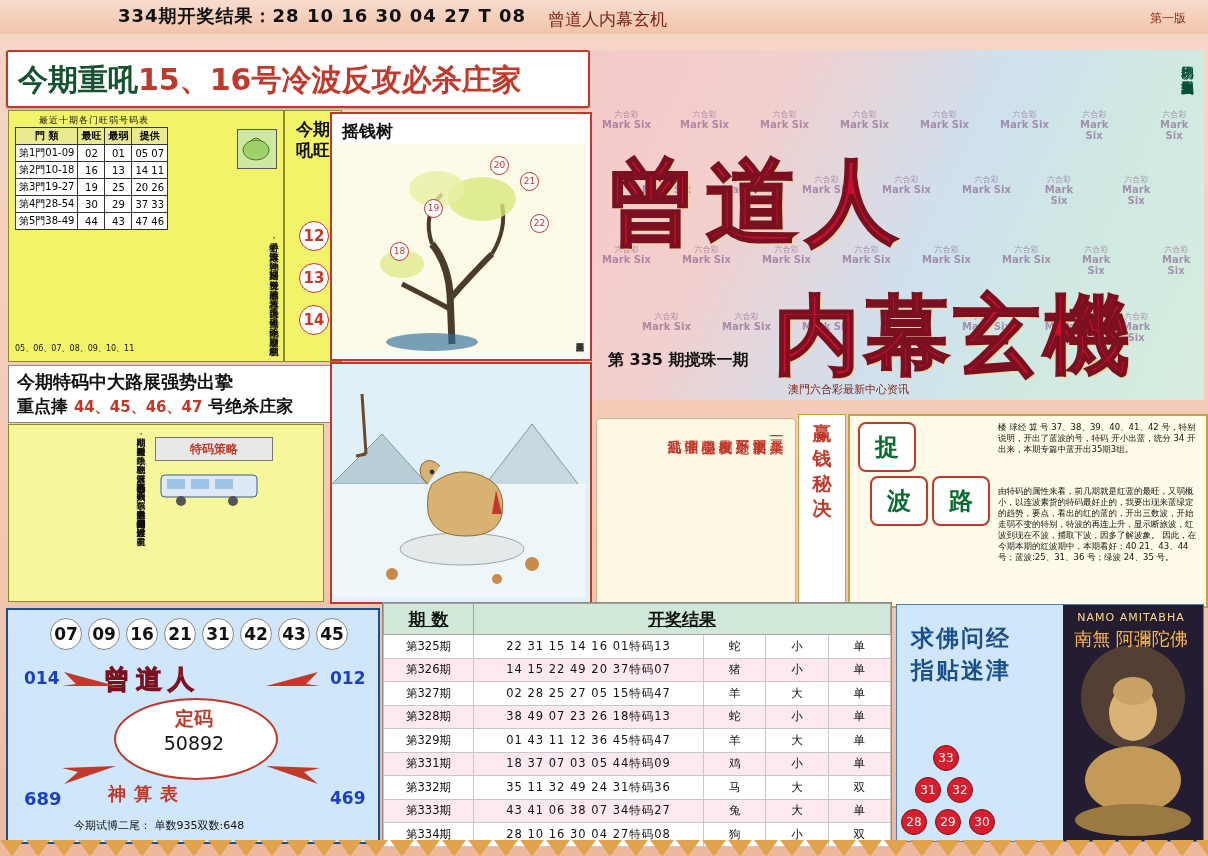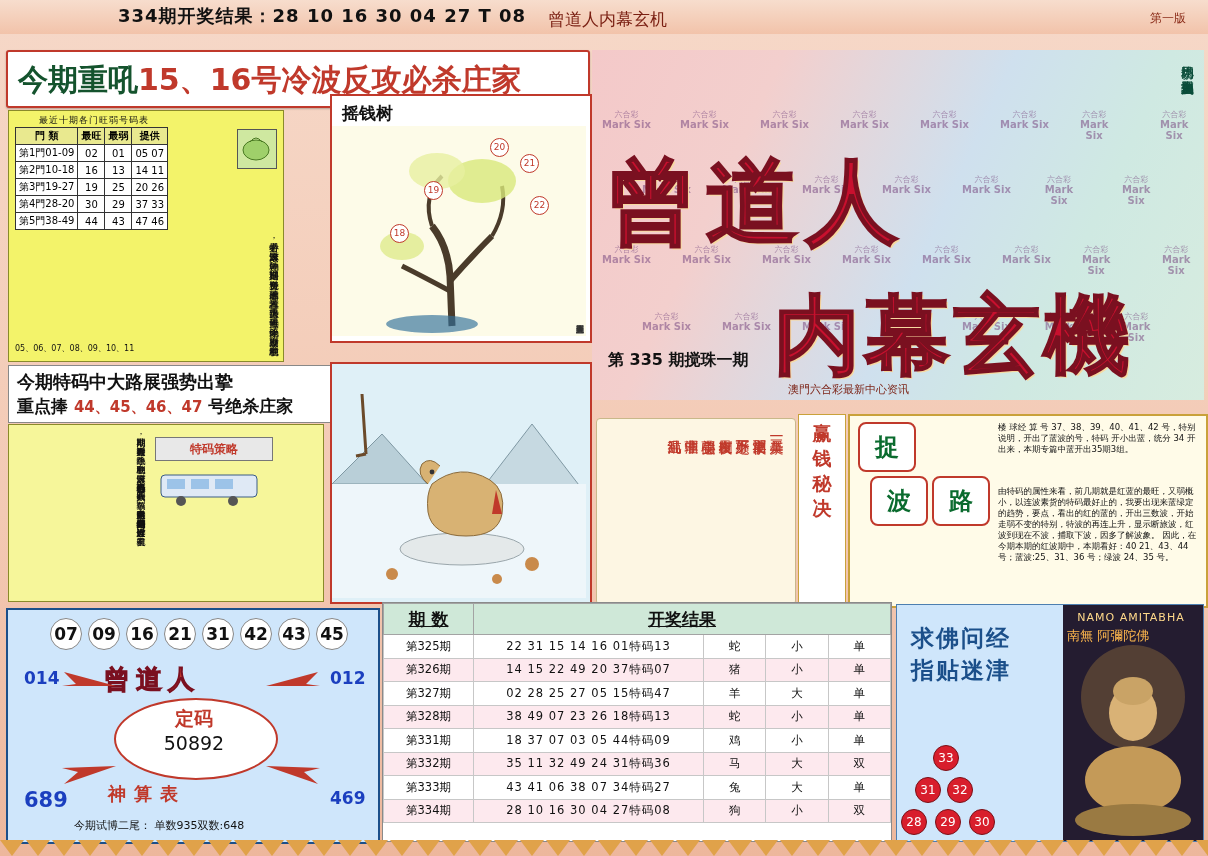--- a/index.html
+++ b/index.html
@@ -35,21 +35,21 @@
      white-space:pre-wrap;direction:ltr;}
   .statbox .badge{position:absolute;right:6px;top:18px;width:38px;height:38px;border:1px solid #555;background:#cfe8a0;}
 
   
   .howang{position:absolute;left:284px;top:110px;width:56px;height:250px;background:#f3f36a;border:1px solid #8a8a2a;}
   .howang .title{position:absolute;left:10px;top:8px;width:36px;font-size:17px;font-weight:bold;color:#111;line-height:21px;text-align:center;}
   .howang .circ{position:absolute;left:14px;width:28px;height:28px;border-radius:50%;background:#fff;border:1px solid #c33;
      font-size:15px;color:#c0392b;font-weight:bold;text-align:center;line-height:28px;}
 
   
-  .tree{position:absolute;left:330px;top:94px;width:258px;height:245px;background:#fff;border:2px solid #c0392b;}
+  .tree{position:absolute;left:330px;top:112px;width:258px;height:245px;background:#fff;border:2px solid #c0392b;}
   .tree .cap{position:absolute;left:10px;top:6px;font-size:17px;font-weight:bold;color:#111;}
   .tree .sig{position:absolute;right:6px;bottom:22px;font-size:8px;color:#333;writing-mode:vertical-rl;}
   .tree .bubble{position:absolute;width:17px;height:17px;border-radius:50%;border:1px solid #c0392b;background:#fff;
      color:#c0392b;font-size:9px;text-align:center;line-height:17px;}
 
   
   .hl2{position:absolute;left:8px;top:365px;width:386px;height:56px;background:#fff;border:1px solid #888;}
   .hl2 .l1{position:absolute;left:8px;top:4px;font-size:18px;font-weight:bold;color:#111;}
   .hl2 .l2{position:absolute;left:8px;top:29px;font-size:17px;font-weight:bold;color:#111;}
   .hl2 .l2 em{color:#c0392b;font-style:normal;font-size:15px;}
@@ -104,21 +104,21 @@
   .blue .ball{position:absolute;top:8px;width:30px;height:30px;border-radius:50%;background:#fff;border:1px solid #888;
      font-size:17px;font-weight:bold;color:#111;text-align:center;line-height:30px;}
   .blue .logo2{position:absolute;left:96px;top:52px;font-size:26px;font-weight:bold;color:#c0392b;letter-spacing:6px;
      -webkit-text-stroke:1px #7a1020;}
   .blue .ov{position:absolute;left:106px;top:88px;width:160px;height:78px;border:2px solid #c0392b;border-radius:50%;background:#fff;}
   .blue .ovt{position:absolute;left:106px;top:96px;width:160px;text-align:center;font-size:19px;font-weight:bold;color:#c0392b;}
   .blue .ovn{position:absolute;left:106px;top:122px;width:160px;text-align:center;font-size:19px;color:#111;}
   .blue .shen{position:absolute;left:100px;top:172px;font-size:18px;color:#c0392b;font-weight:bold;letter-spacing:8px;}
   .blue .c1{position:absolute;left:16px;top:58px;font-size:17px;color:#1b3fbf;font-weight:bold;}
   .blue .c2{position:absolute;left:322px;top:58px;font-size:17px;color:#1b3fbf;font-weight:bold;}
-  .blue .c3{position:absolute;left:16px;top:178px;font-size:21px;color:#1b3fbf;font-weight:bold;}
+  .blue .c3{position:absolute;left:16px;top:178px;font-size:18px;color:#1b3fbf;font-weight:bold;}
   .blue .c4{position:absolute;left:322px;top:178px;font-size:17px;color:#1b3fbf;font-weight:bold;}
   .blue .foot{position:absolute;left:66px;top:208px;font-size:11px;color:#111;}
 
   
   .res{position:absolute;left:382px;top:602px;width:508px;height:238px;background:#fff;border:1px solid #8a8a8a;}
   .res table{width:100%;border-collapse:collapse;font-size:11.5px;}
   .res th{background:#cfe8d8;border:1px solid #a3a3a3;font-size:17px;font-weight:bold;color:#111;height:28px;text-decoration:underline;}
   .res td{border:1px solid #c7c7c7;text-align:center;height:20.5px;color:#111;}
   .res tr:nth-child(odd) td{background:#fde9ee;}
   .res tr:nth-child(even) td{background:#fff;}
@@ -127,21 +127,21 @@
   .res td.c2{width:60px;}
   .res td.c3{width:60px;}
   .res td.c4{width:60px;}
 
   
   .bud{position:absolute;left:896px;top:604px;width:306px;height:236px;background:#cfe6fb;border:1px solid #4d7fb0;}
   .bud .t1{position:absolute;left:14px;top:18px;font-size:23px;font-weight:bold;color:#1b4f8a;letter-spacing:2px;}
   .bud .t2{position:absolute;left:14px;top:50px;font-size:23px;font-weight:bold;color:#1b4f8a;letter-spacing:2px;}
   .bud .img{position:absolute;right:0;top:0;width:140px;height:236px;background:linear-gradient(180deg,#2b2440,#6a4a2a);}
   .bud .nm{position:absolute;right:8px;top:6px;width:128px;text-align:center;font-size:11px;color:#ffd98a;letter-spacing:1px;}
-  .bud .nm2{position:absolute;right:8px;top:22px;width:128px;text-align:left;font-size:13px;color:#ffb84d;}
+  .bud .nm2{position:absolute;right:8px;top:22px;width:128px;text-align:center;font-size:18px;color:#ffb84d;}
   .bud .rb{position:absolute;width:24px;height:24px;border-radius:50%;background:#d81e2c;color:#fff;font-size:12px;
      text-align:center;line-height:24px;border:1px solid #7a0f16;}
 
   
   .fringe{position:absolute;left:0;top:840px;width:1208px;height:16px;overflow:hidden;}
   .fringe i{position:absolute;top:0;width:0;height:0;border-left:12px solid transparent;border-right:12px solid transparent;
      border-top:16px solid #e0a24a;}
   
   svg{display:block;}
 </style>
@@ -190,37 +190,43 @@
         <td>13</td>
         <td>14  11</td>
       </tr>
       <tr>
         <td>第3門19-27</td>
         <td>19</td>
         <td>25</td>
         <td>20  26</td>
       </tr>
       <tr>
-        <td>第4門28-20</td>
+        <td>第4門28-54</td>
         <td>30</td>
         <td>29</td>
         <td>37  33</td>
       </tr>
       <tr>
         <td>第5門38-49</td>
         <td>44</td>
         <td>43</td>
         <td>47  46</td>
       </tr>
     </tbody>
       </table>
     <div class="vtext">中特必看，财源滚滚来，一码定乾坤，期期送好料，资料免费送，准确率超高，心水推荐号，大路强势出，重点捧号码，绝杀庄家码，发财靠今期，稳中求胜利</div>
     <div style="position:absolute;left:6px;top:232px;font-size:8px;color:#111;">05、06、07、08、09、10、11</div>
   </div>
 
+  <div class="howang">
+    <div class="title">今期吼旺</div>
+    <div class="circ" style="top:110px">12</div>
+    <div class="circ" style="top:152px">13</div>
+    <div class="circ" style="top:194px">14</div>
+  </div>
 
   <div class="tree">
     <div class="cap">摇钱树</div>
     <svg width="254" height="210" style="position:absolute;left:0;top:30px">
       <rect x="0" y="0" width="254" height="210" fill="#fdfbe8"></rect>
       <path d="M120 200 L118 150 Q116 120 100 100" stroke="#4a3b2a" stroke-width="7" fill="none"></path>
       <path d="M118 155 Q140 130 160 110" stroke="#4a3b2a" stroke-width="6" fill="none"></path>
       <path d="M118 165 Q90 150 70 140" stroke="#4a3b2a" stroke-width="5" fill="none"></path>
       <path d="M100 100 Q90 70 110 50" stroke="#4a3b2a" stroke-width="4" fill="none"></path>
       <path d="M160 110 Q175 85 170 60" stroke="#4a3b2a" stroke-width="4" fill="none"></path>
@@ -402,20 +408,27 @@
         <td class="c1">02 28 25 27 05 15特码47</td>
         <td class="c2">羊</td>
         <td class="c3">大</td>
         <td class="c4">单</td>
       </tr>
       <tr>
         <td class="c0">第328期</td>
         <td class="c1">38 49 07 23 26 18特码13</td>
         <td class="c2">蛇</td>
         <td class="c3">小</td>
+        <td class="c4">单</td>
+      </tr>
+      <tr>
+        <td class="c0">第329期</td>
+        <td class="c1">01 43 11 12 36 45特码47</td>
+        <td class="c2">羊</td>
+        <td class="c3">大</td>
         <td class="c4">单</td>
       </tr>
       <tr>
         <td class="c0">第331期</td>
         <td class="c1">18 37 07 03 05 44特码09</td>
         <td class="c2">鸡</td>
         <td class="c3">小</td>
         <td class="c4">单</td>
       </tr>
       <tr>

